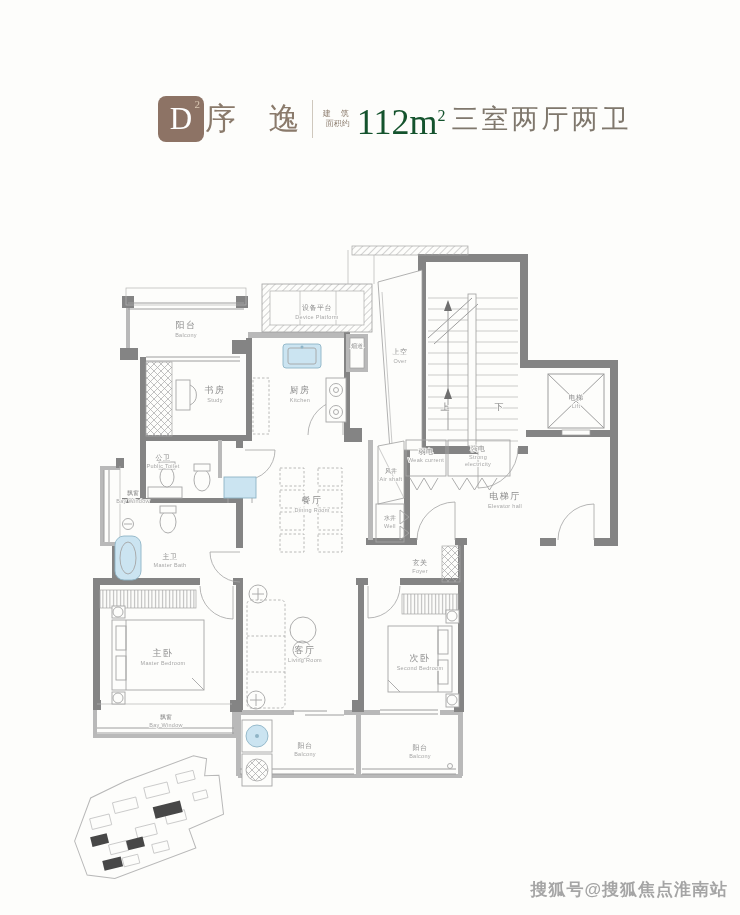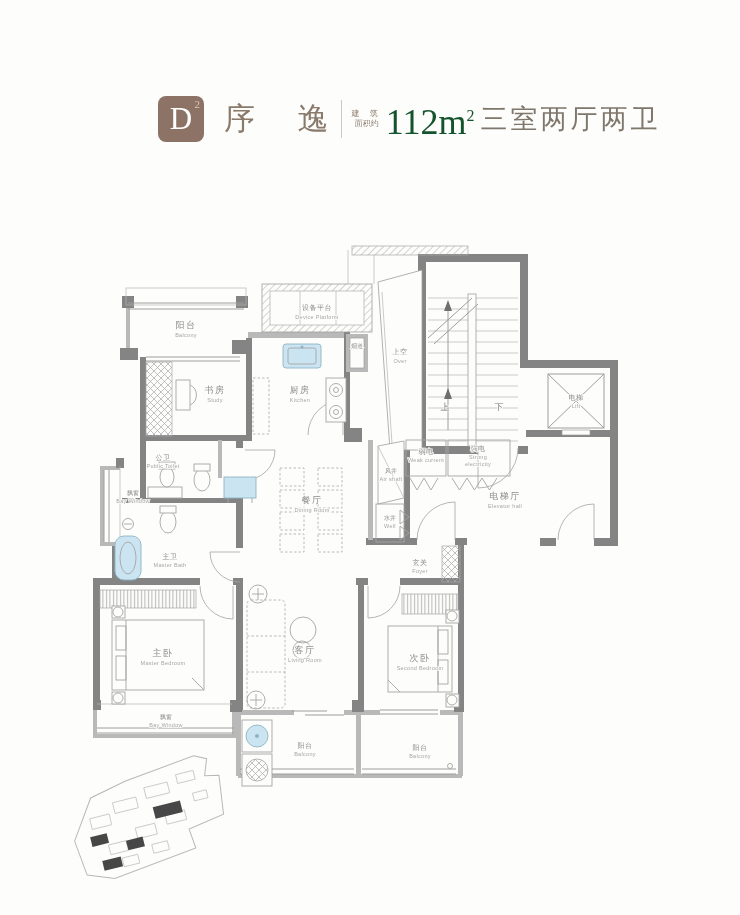--- a/index.html
+++ b/index.html
@@ -4,21 +4,21 @@
 <style>
   html,body{margin:0;padding:0;background:#ffffff;}
   .canvas{position:relative;width:740px;height:915px;background:#fdfdfb;overflow:hidden;
           font-family:"Liberation Sans",sans-serif;}
   
   .header{position:absolute;left:158px;top:96px;display:flex;align-items:center;}
   .badge{position:relative;width:46px;height:46px;border-radius:8px;background:#8d7365;
          color:#fff;font-family:"Liberation Serif",serif;font-size:31px;line-height:46px;
          text-align:center;}
   .badge .sup{position:absolute;top:3px;right:4px;font-size:11px;color:#d9c7b2;line-height:11px;}
-  .htitle{margin-left:20px;font-family:Liberation Mono, monospace;font-size:31px;color:#8a7a6b;
+  .htitle{margin-left:1px;font-family:Liberation Sans, sans-serif;font-size:31px;color:#8a7a6b;
           letter-spacing:12px;white-space:nowrap;}
   .hdivider{width:1px;height:38px;background:#cfc8bd;margin:0 10px 0 0;}
   .area-label{font-size:8px;color:#8a7a6b;line-height:10px;text-align:center;margin-right:4px;}
   .area-label .l1{letter-spacing:4px;}
   .area-value{font-family:"Liberation Serif",serif;font-size:36px;color:#14532d;line-height:40px;}
   .area-value sup{font-size:16px;}
   .spec{font-family:Liberation Serif, serif;font-size:27px;color:#7f776c;letter-spacing:3px;
         margin-left:6px;white-space:nowrap;}
   
   svg.plan{position:absolute;left:0;top:0;}
@@ -414,14 +414,15 @@
       </g>
       <g fill="#474747">
         <rect x="98" y="48" width="28" height="12"></rect>
         <rect x="30" y="62" width="17" height="10"></rect>
         <rect x="64" y="74" width="17" height="10"></rect>
         <rect x="36" y="88" width="19" height="10"></rect>
       </g>
     </g>
   </svg>
 
+  <div class="watermark">搜狐号@搜狐焦点淮南站</div>
 
 </div>
 
 </body></html>

